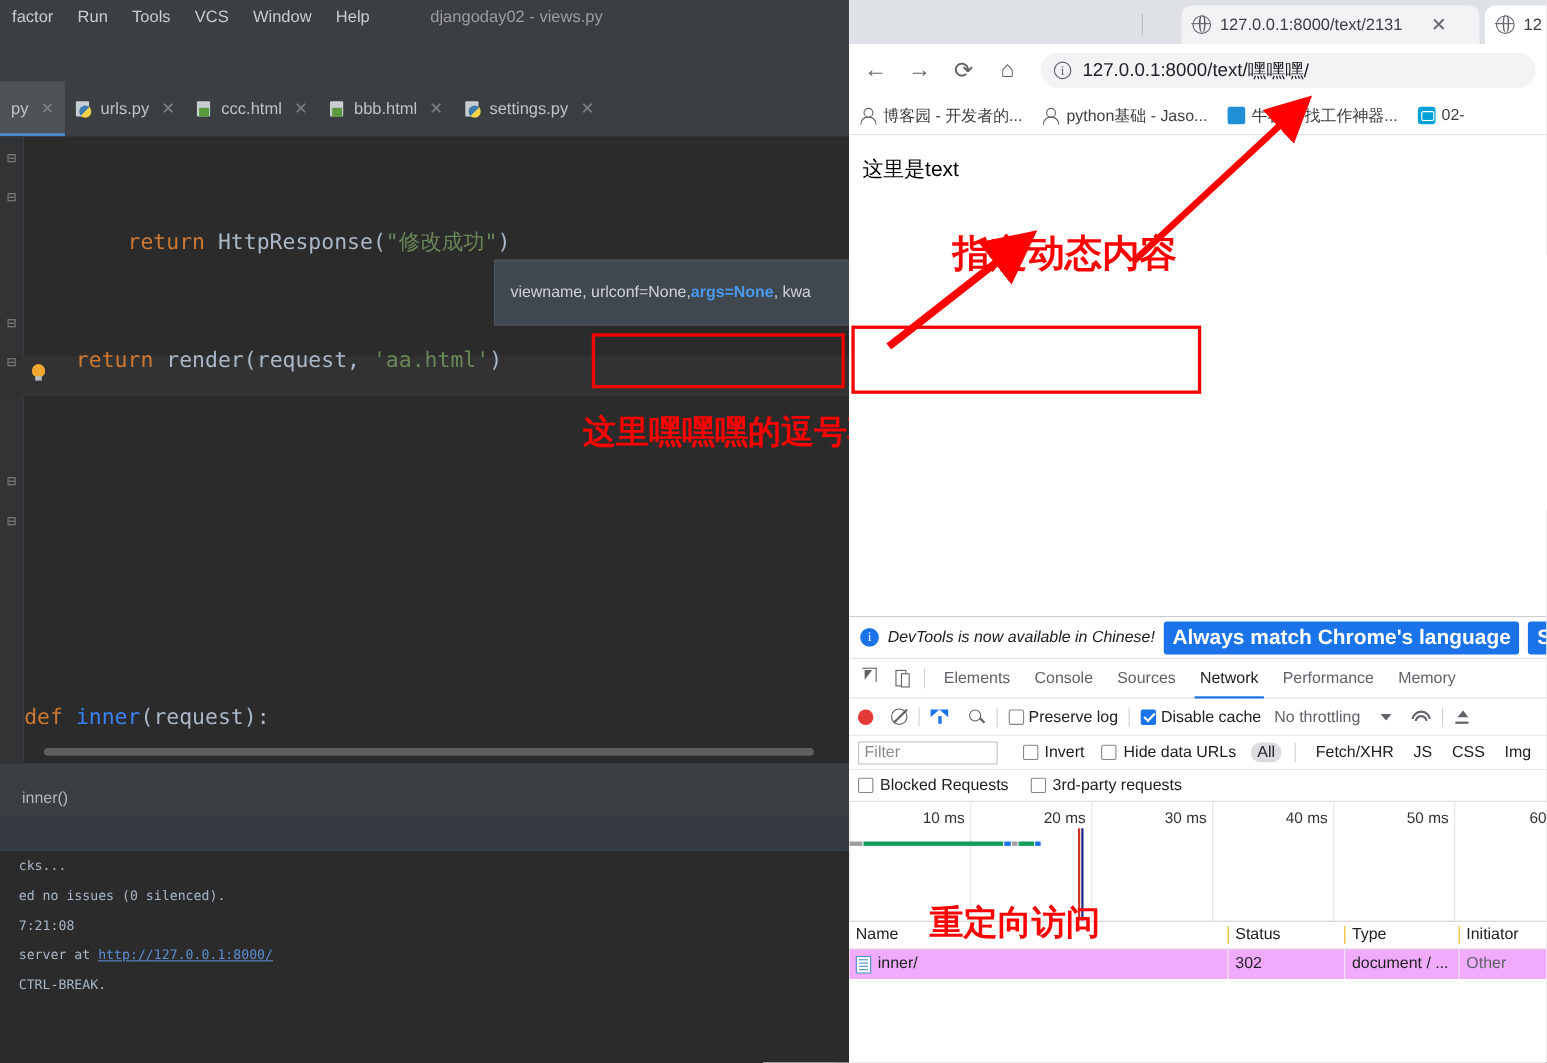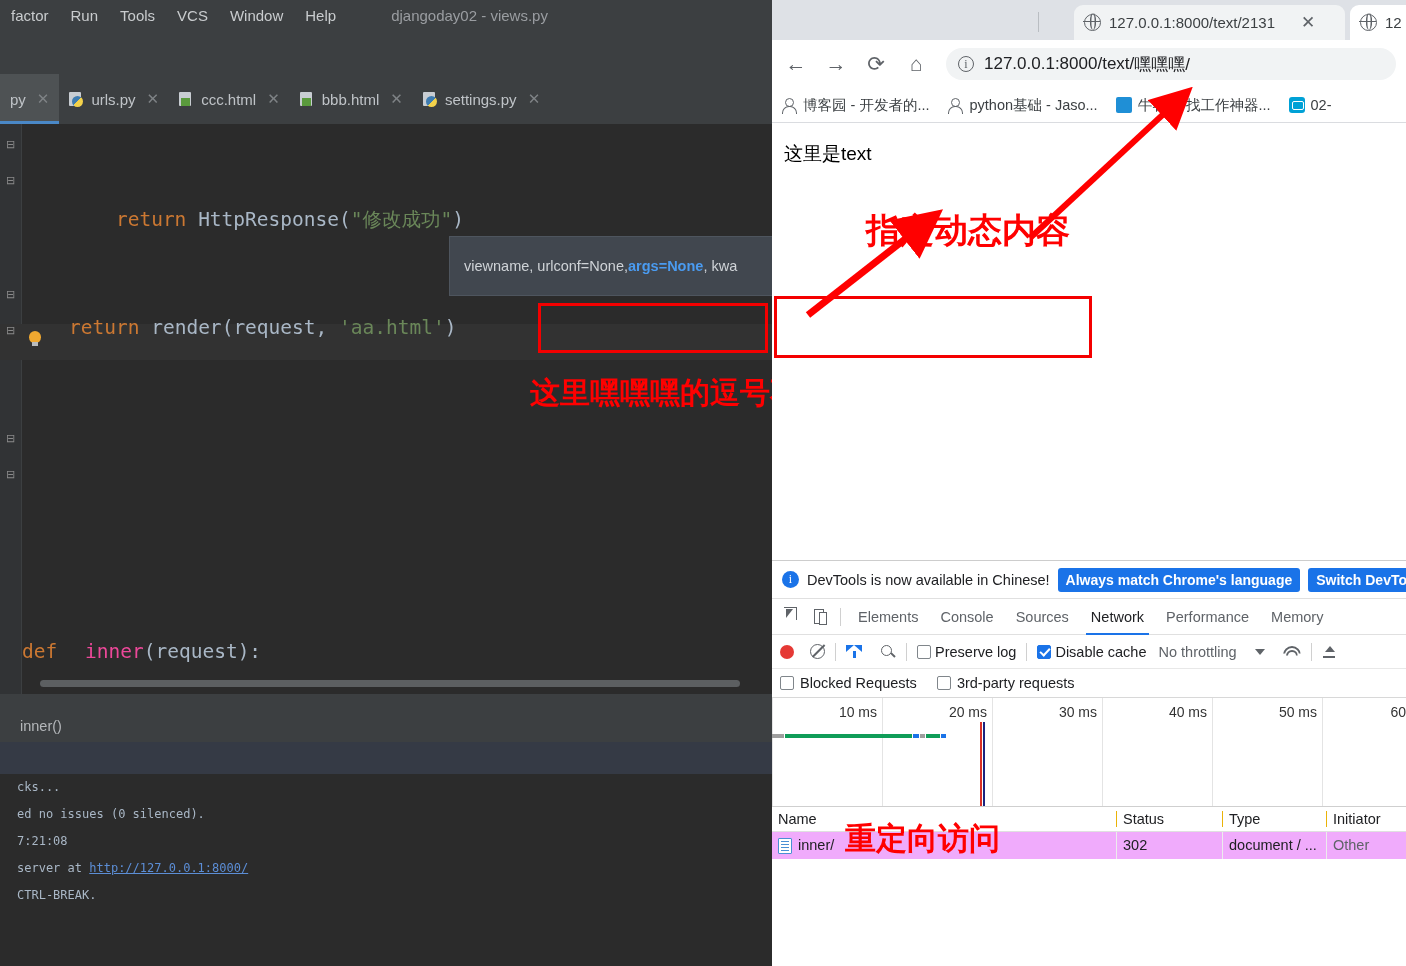--- a/index.html
+++ b/index.html
@@ -79,21 +79,21 @@
     background: #313335; border-right: 1px solid #3c3f41;
   }
   .code {
     position: absolute; left: 22px; top: 6px; right: 0;
     font-family: "DejaVu Sans Mono", monospace;
     font-size: 19.5px; line-height: 36px;
     white-space: pre;
   }
   .cline { height: 36px; }
   .kw { color: #cc7832; }
-  .fn { color: #ec4899; margin-left: 16px; }
+  .fn { color: #3b82f6; }
   .id { color: #a9b7c6; }
   .str { color: #6a8759; }
   .punc { color: #a9b7c6; }
 
   .fold {
     position: absolute; left: 4px; width: 13px; height: 13px;
     color: #8a8a8a; font-size: 11px; line-height: 13px; text-align: center;
   }
   .bulb {
     position: absolute; left: 26px; width: 18px; height: 18px;
@@ -258,23 +258,23 @@
   }
   .dt-notice {
     height: 38px; display: flex; align-items: center; gap: 8px;
     padding: 0 10px; border-bottom: 1px solid #e0e0e0;
   }
   .i-circle {
     width: 17px; height: 17px; border-radius: 50%; background: #1a73e8;
     color: #fff; font-size: 12px; line-height: 17px; text-align: center;
     font-family: "Liberation Serif", serif; flex: none;
   }
-  .dt-notice .ntext { font-size: 14.5px; color: #202124; white-space: nowrap; }
+  .dt-notice .ntext { font-size: 14.5px; color: #202124; white-space: nowrap; font-style: italic; }
   .btn-blue {
-    background: #1a73e8; color: #fff; font-weight: 700; font-size: 14px;
+    background: #1a73e8; color: #fff; font-weight: 700; font-size: 19px;
     padding: 4px 8px; border-radius: 3px; white-space: nowrap; flex: none;
   }
   .dt-tabs {
     height: 36px; display: flex; align-items: center;
     border-bottom: 1px solid #e0e0e0; padding-left: 6px;
   }
   .dt-tool { width: 28px; height: 26px; position: relative; flex: none; }
   .cursor-ic::before {
     content: ""; position: absolute; left: 8px; top: 5px;
     border-left: 7px solid #5f6368; border-bottom: 9px solid transparent;
@@ -616,20 +616,36 @@
         <span style="width:4px"></span>
         <span class="lbl grey">No throttling</span>
         <span style="width:10px"></span>
         <span class="caret-dn"></span>
         <span style="width:10px"></span>
         <span class="wifi-ic"></span>
         <span class="vsep"></span>
         <span class="up-ic"></span>
       </div>
 
+      <div class="dt-row3">
+        <span class="filter-input">Filter</span>
+        <span style="width:18px"></span>
+        <span class="cbx"></span>
+        <span class="lbl">Invert</span>
+        <span style="width:6px"></span>
+        <span class="cbx"></span>
+        <span class="lbl">Hide data URLs</span>
+        <span style="width:2px"></span>
+        <span class="ftype sel">All</span>
+        <span class="vsep"></span>
+        <span class="ftype">Fetch/XHR</span>
+        <span class="ftype">JS</span>
+        <span class="ftype">CSS</span>
+        <span class="ftype">Img</span>
+      </div>
 
       <div class="dt-row4">
         <span class="cbx"></span>
         <span class="lbl">Blocked Requests</span>
         <span style="width:8px"></span>
         <span class="cbx"></span>
         <span class="lbl">3rd-party requests</span>
       </div>
 
       <div class="timeline">

